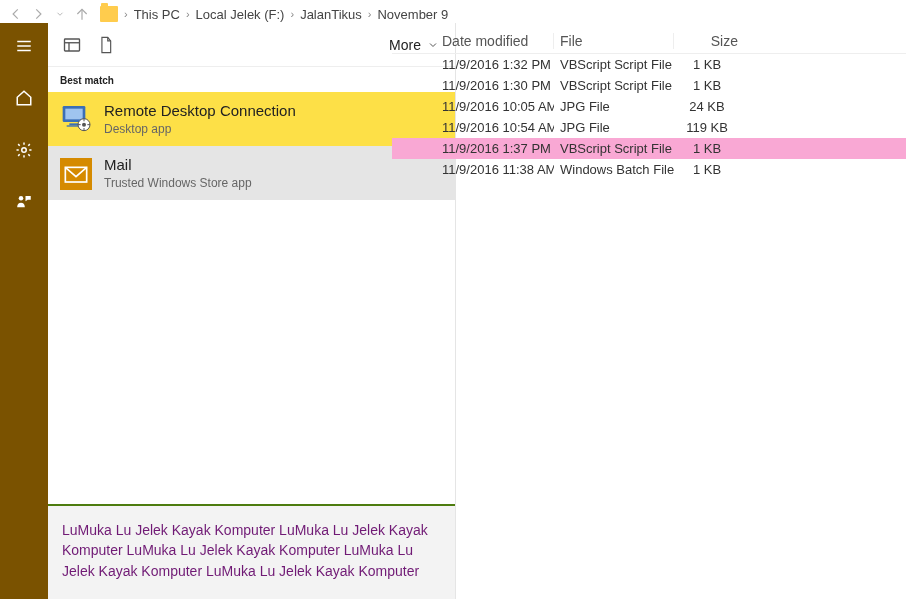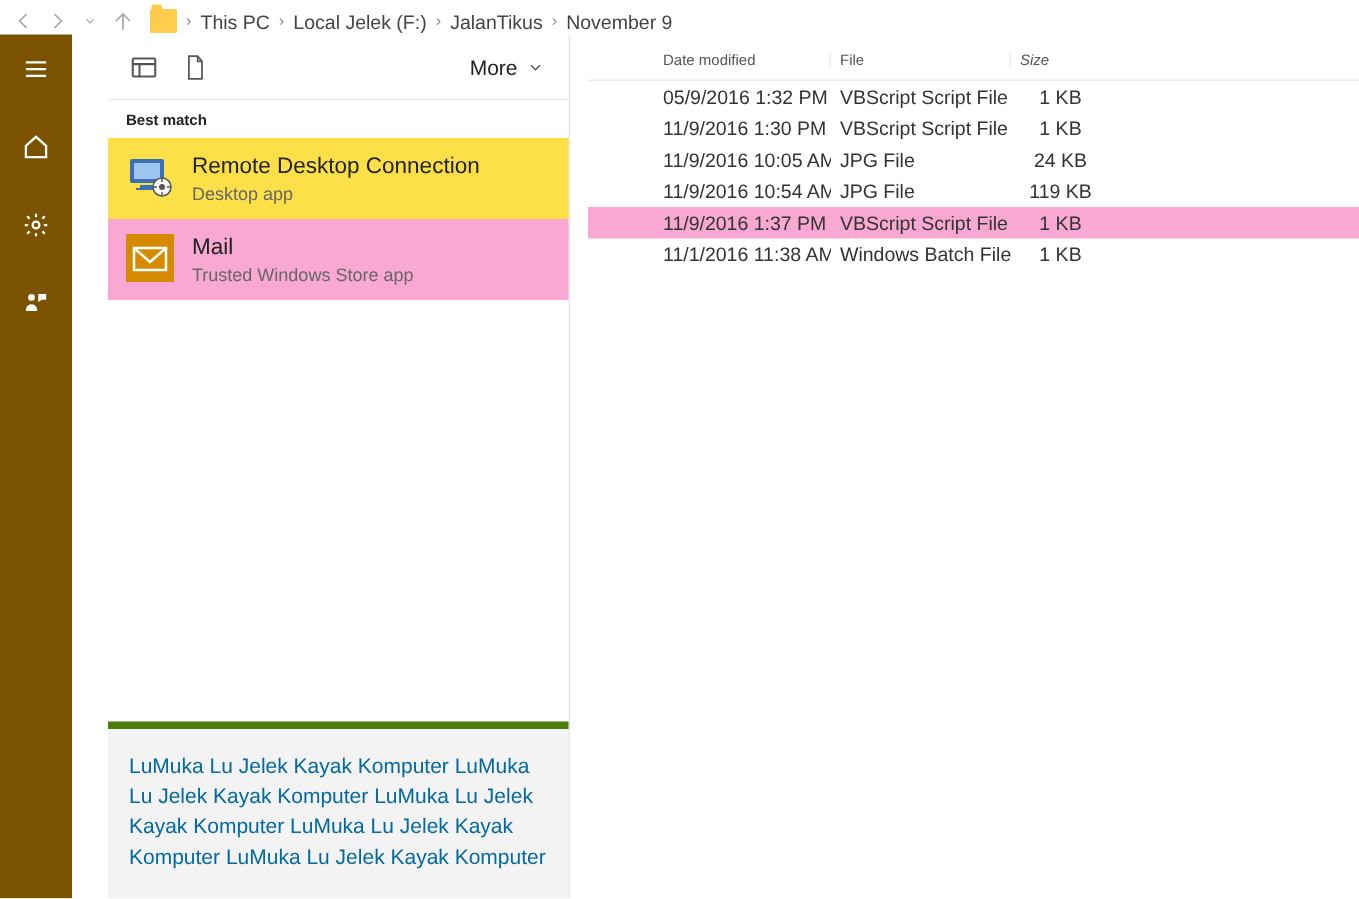--- a/index.html
+++ b/index.html
@@ -13,39 +13,39 @@
   .bc-folder-icon { width:18px; height:16px; display:inline-block; background:#ffcc4d; border-radius:1px; margin-right:4px; position:relative; }
   .bc-folder-icon::before { content:""; position:absolute; top:-3px; left:1px; width:7px; height:3px; background:#ffcc4d; border-radius:1px 1px 0 0; }
   .bc-item { padding:0 4px; }
   .bc-sep { color:#888; font-size:11px; }
 
   
   .leftbar { position:absolute; top:23px; left:0; width:48px; height:576px; background:#7a5200; display:flex; flex-direction:column; align-items:center; padding-top:12px; gap:30px; }
   .leftbar .lb-btn { width:22px; height:22px; display:flex; align-items:center; justify-content:center; color:#fff; }
 
   
-  .panel { position:absolute; top:23px; left:48px; width:308px; height:576px; background:#f7f7f7; display:flex; flex-direction:column; border-right:1px solid #e5e5e5;margin-left:24px; }
+  .panel { position:absolute; top:23px; left:48px; width:408px; height:576px; background:#f7f7f7; display:flex; flex-direction:column; border-right:1px solid #e5e5e5; }
   .panel-top { height:44px; display:flex; align-items:center; padding:0 8px; justify-content:space-between; background:#fff; border-bottom:1px solid #eee; }
   .panel-top-left { display:flex; gap:14px; align-items:center; padding-left:6px; }
   .mini-icon { width:20px; height:20px; display:flex; align-items:center; justify-content:center; }
   .more-btn { display:flex; align-items:center; gap:6px; padding:4px 8px; font-size:14px; }
   .section-hdr { padding:8px 12px 6px 12px; font-weight:600; font-size:10px; background:#fff; }
   .result { display:flex; align-items:flex-start; gap:12px; padding:10px 12px; }
   .result.selected { background:#fde047; }
   .result .r-icon { width:32px; height:32px; flex:none; display:flex; align-items:center; justify-content:center; }
   .result .r-title { font-size:15px; line-height:1.2; }
   .result .r-sub { font-size:12px; color:#666; margin-top:2px; }
   .panel-spacer { flex:1; background:#fff; }
-  .panel-footer { padding:14px 14px 18px 14px; font-size:14px; line-height:1.45; color:#0369a1; background:#f3f3f3; border-top:5px solid #4d7c0f; }
+  .panel-footer { padding:14px 14px 18px 14px; font-size:14px; line-height:1.45; color:#701a75; background:#f3f3f3; border-top:2px solid #4d7c0f; }
 
   
   .files { position:absolute; top:28px; left:392px; right:0; bottom:0; }
-  .fh-row { display:grid; grid-template-columns: 44px 118px 120px 70px; align-items:center; height:26px; font-size:10px; color:#555; border-bottom:1px solid #eee; }
+  .fh-row { display:grid; grid-template-columns: 44px 118px 120px 70px; align-items:center; height:26px; font-size:14px; color:#555; border-bottom:1px solid #eee; }
   .fh-cell { padding:0 6px; border-right:1px solid #eee; white-space:nowrap; overflow:hidden; }
-  .fh-cell:last-child { border-right:none; text-align:left;font-style:italic; }
+  .fh-cell:last-child { border-right:none; text-align:right; }
   .f-rows { }
   .f-row { display:grid; grid-template-columns: 44px 118px 120px 70px; align-items:center; height:21px; font-size:13px; color:#333; }
   .f-row .cell { padding:0 6px; white-space:nowrap; overflow:hidden; }
   .f-row .size { text-align:center; padding-right:10px; }
   .f-row.selected { background:#f9a8d4; }
 
   svg { display:block; }
 </style>
 </head>
 <body>
@@ -156,21 +156,21 @@
           <line x1="27" y1="34" x2="31" y2="34" stroke="#555" stroke-width="1.5"></line>
           <line x1="41" y1="34" x2="45" y2="34" stroke="#555" stroke-width="1.5"></line>
         </svg>
       </div>
       <div>
         <div class="r-title">Remote Desktop Connection</div>
         <div class="r-sub">Desktop app</div>
       </div>
     </div>
 
-    <div class="result" style="background:#f9a8d4;">
+    <div class="result" style="background:#e5e5e5;align-items:flex-end;">
       <div class="r-icon">
         <svg width="32" height="32" viewBox="0 0 48 48">
           <rect x="0" y="0" width="48" height="48" fill="#d58a00"></rect>
           <rect x="8" y="14" width="32" height="22" fill="none" stroke="#fff" stroke-width="2.5"></rect>
           <polyline points="8,14 24,28 40,14" fill="none" stroke="#fff" stroke-width="2.5"></polyline>
         </svg>
       </div>
       <div>
         <div class="r-title">Mail</div>
         <div class="r-sub">Trusted Windows Store app</div>
@@ -185,21 +185,21 @@
   <div class="files">
     <div class="fh-row">
       <div class="fh-cell"></div>
       <div class="fh-cell">Date modified</div>
       <div class="fh-cell">File</div>
       <div class="fh-cell">Size</div>
     </div>
     <div class="f-rows" id="file-rows">
         <div class="f-row">
           <div class="cell"></div>
-          <div class="cell">05/9/2016 1:32 PM</div>
+          <div class="cell">11/9/2016 1:32 PM</div>
           <div class="cell">VBScript Script File</div>
           <div class="cell size">1 KB</div>
         </div>
         <div class="f-row">
           <div class="cell"></div>
           <div class="cell">11/9/2016 1:30 PM</div>
           <div class="cell">VBScript Script File</div>
           <div class="cell size">1 KB</div>
         </div>
         <div class="f-row">
@@ -215,20 +215,20 @@
           <div class="cell size">119 KB</div>
         </div>
         <div class="f-row selected">
           <div class="cell"></div>
           <div class="cell">11/9/2016 1:37 PM</div>
           <div class="cell">VBScript Script File</div>
           <div class="cell size">1 KB</div>
         </div>
         <div class="f-row">
           <div class="cell"></div>
-          <div class="cell">11/1/2016 11:38 AM</div>
+          <div class="cell">11/9/2016 11:38 AM</div>
           <div class="cell">Windows Batch File</div>
           <div class="cell size">1 KB</div>
         </div>
       </div>
   </div>
 
 </div>
 
 </body></html>

